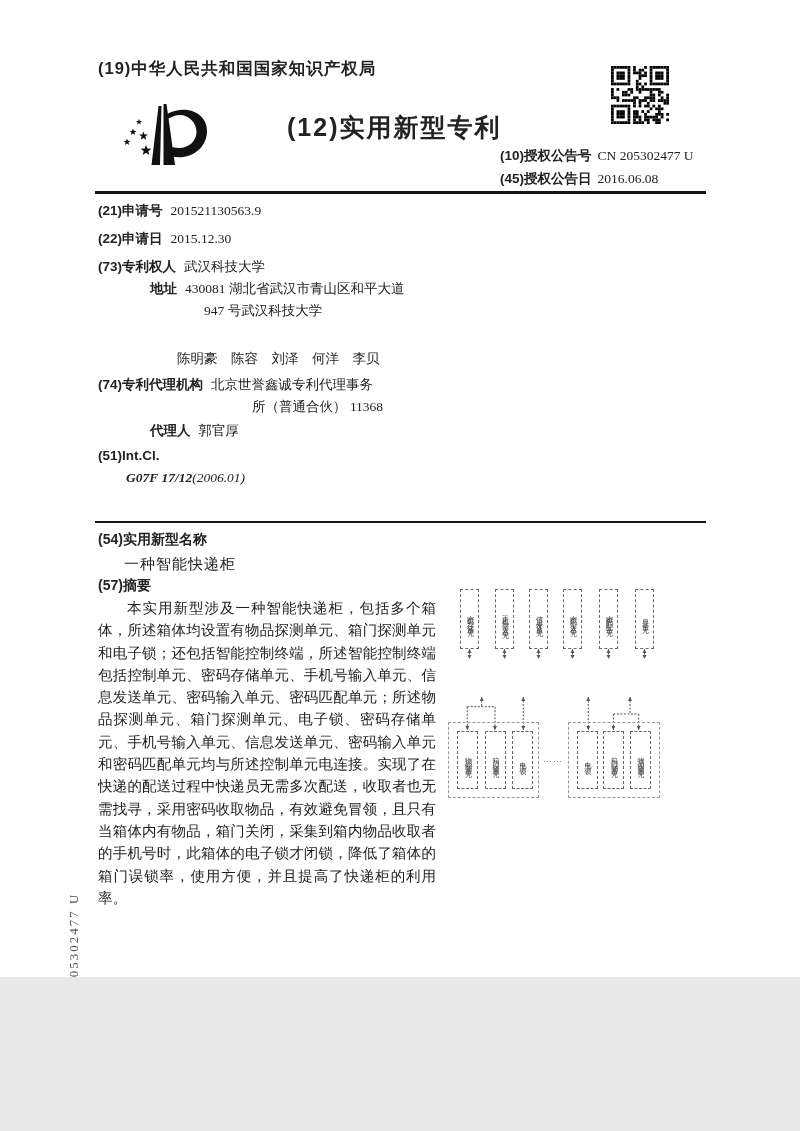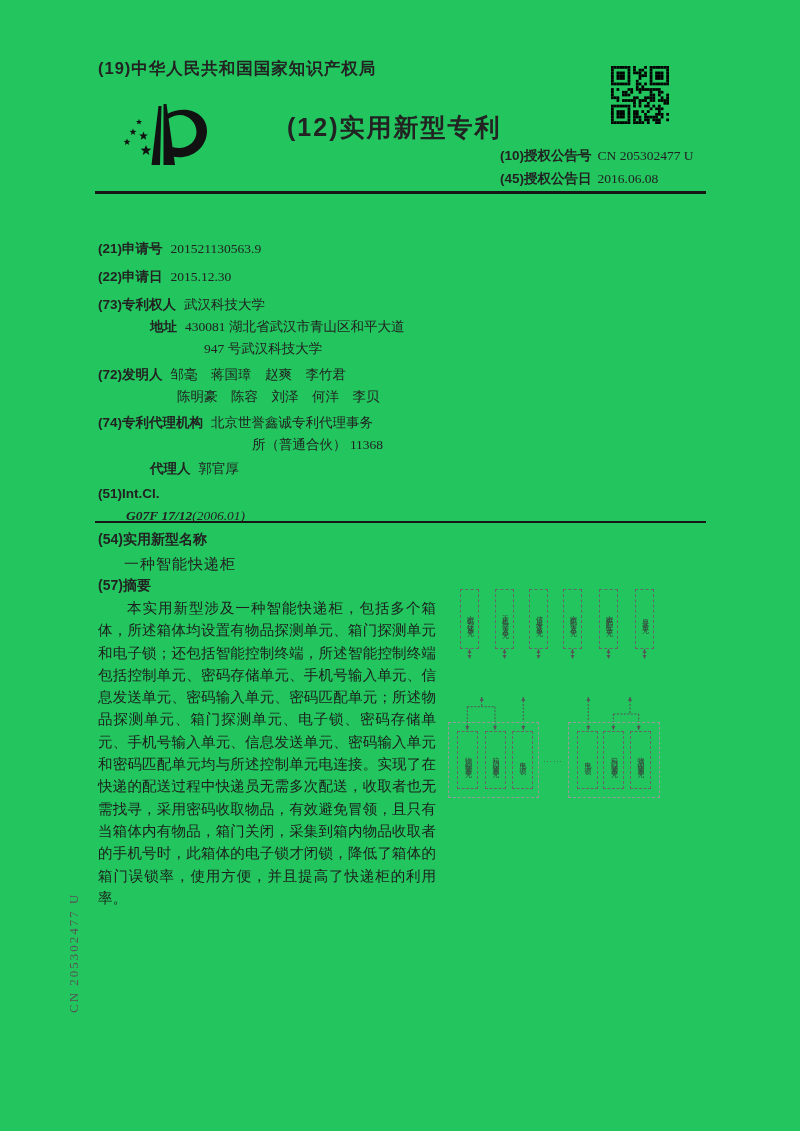--- a/index.html
+++ b/index.html
@@ -1,32 +1,32 @@
 <!DOCTYPE html>
 <html><head>
 <meta charset="utf-8">
 <style>
   html,body{margin:0;padding:0;background:#e8e8e8;}
   .page{
-    position:relative; width:800px; height:1131px; margin:0 auto;
-    background:#22c55e; overflow:hidden;
+    position:relative; width:800px; height:977px; margin:0 auto;
+    background:#ffffff; overflow:hidden;
     font-family:"Liberation Serif","DejaVu Serif",serif;
     color:#222;
   }
   .abs{position:absolute;}
   .sans{font-family:"Liberation Sans","DejaVu Sans",sans-serif;}
   .b{font-weight:bold;}
   .office{left:98px; top:58px; font-size:16.5px; letter-spacing:1px;}
   .doctype{left:287px; top:111px; font-size:25px; letter-spacing:2px;}
   .publine{left:500px; font-size:13.5px; white-space:nowrap;}
   .publine .val{font-family:"Liberation Serif",serif; font-weight:normal; margin-left:6px;}
   .rule{left:95px; width:611px; background:#161616;}
   .rule.thick{top:191px; height:2.5px;}
   .rule.thin{top:521px; height:1.5px;}
-  .biblio{left:98px; font-size:13.5px; white-space:nowrap;margin-top:38px;}
+  .biblio{left:98px; font-size:13.5px; white-space:nowrap;}
   .biblio .lbl{font-family:"Liberation Sans",sans-serif; font-weight:bold; margin-right:8px;}
   .pagesinfo{left:95px; top:499px; width:610px; text-align:right; font-size:13px; letter-spacing:0.5px;}
   .sec54{left:98px; top:531px; font-size:14px;}
   .title57{left:124px; top:555px; font-size:15px; letter-spacing:1px;}
   .sec57{left:98px; top:577px; font-size:14px;}
   .abstract{
     left:98px; top:597px; width:338px;
     font-size:14.5px; line-height:22.3px; text-align:justify;
     text-indent:2em; color:#1d1d1d;
   }
@@ -323,23 +323,20 @@
   </div>
   <div class="abs biblio" style="top:258px;">
     <span class="lbl">(73)专利权人</span><span>武汉科技大学</span>
   </div>
   <div class="abs biblio" style="top:280px; left:150px;">
     <span class="lbl">地址</span><span>430081 湖北省武汉市青山区和平大道</span>
   </div>
   <div class="abs biblio" style="top:302px; left:204px;">
     <span>947 号武汉科技大学</span>
   </div>
-  <div class="abs biblio" style="top:328px;">
-    <span class="lbl">(72)发明人</span><span>邹毫　蒋国璋　赵爽　李竹君</span>
-  </div>
   <div class="abs biblio" style="top:350px; left:177px;">
     <span>陈明豪　陈容　刘泽　何洋　李贝</span>
   </div>
   <div class="abs biblio" style="top:376px;text-align:right;">
     <span class="lbl">(74)专利代理机构</span><span>北京世誉鑫诚专利代理事务</span>
   </div>
   <div class="abs biblio" style="top:398px; left:252px;">
     <span>所（普通合伙） 11368</span>
   </div>
   <div class="abs biblio" style="top:422px; left:150px;">

